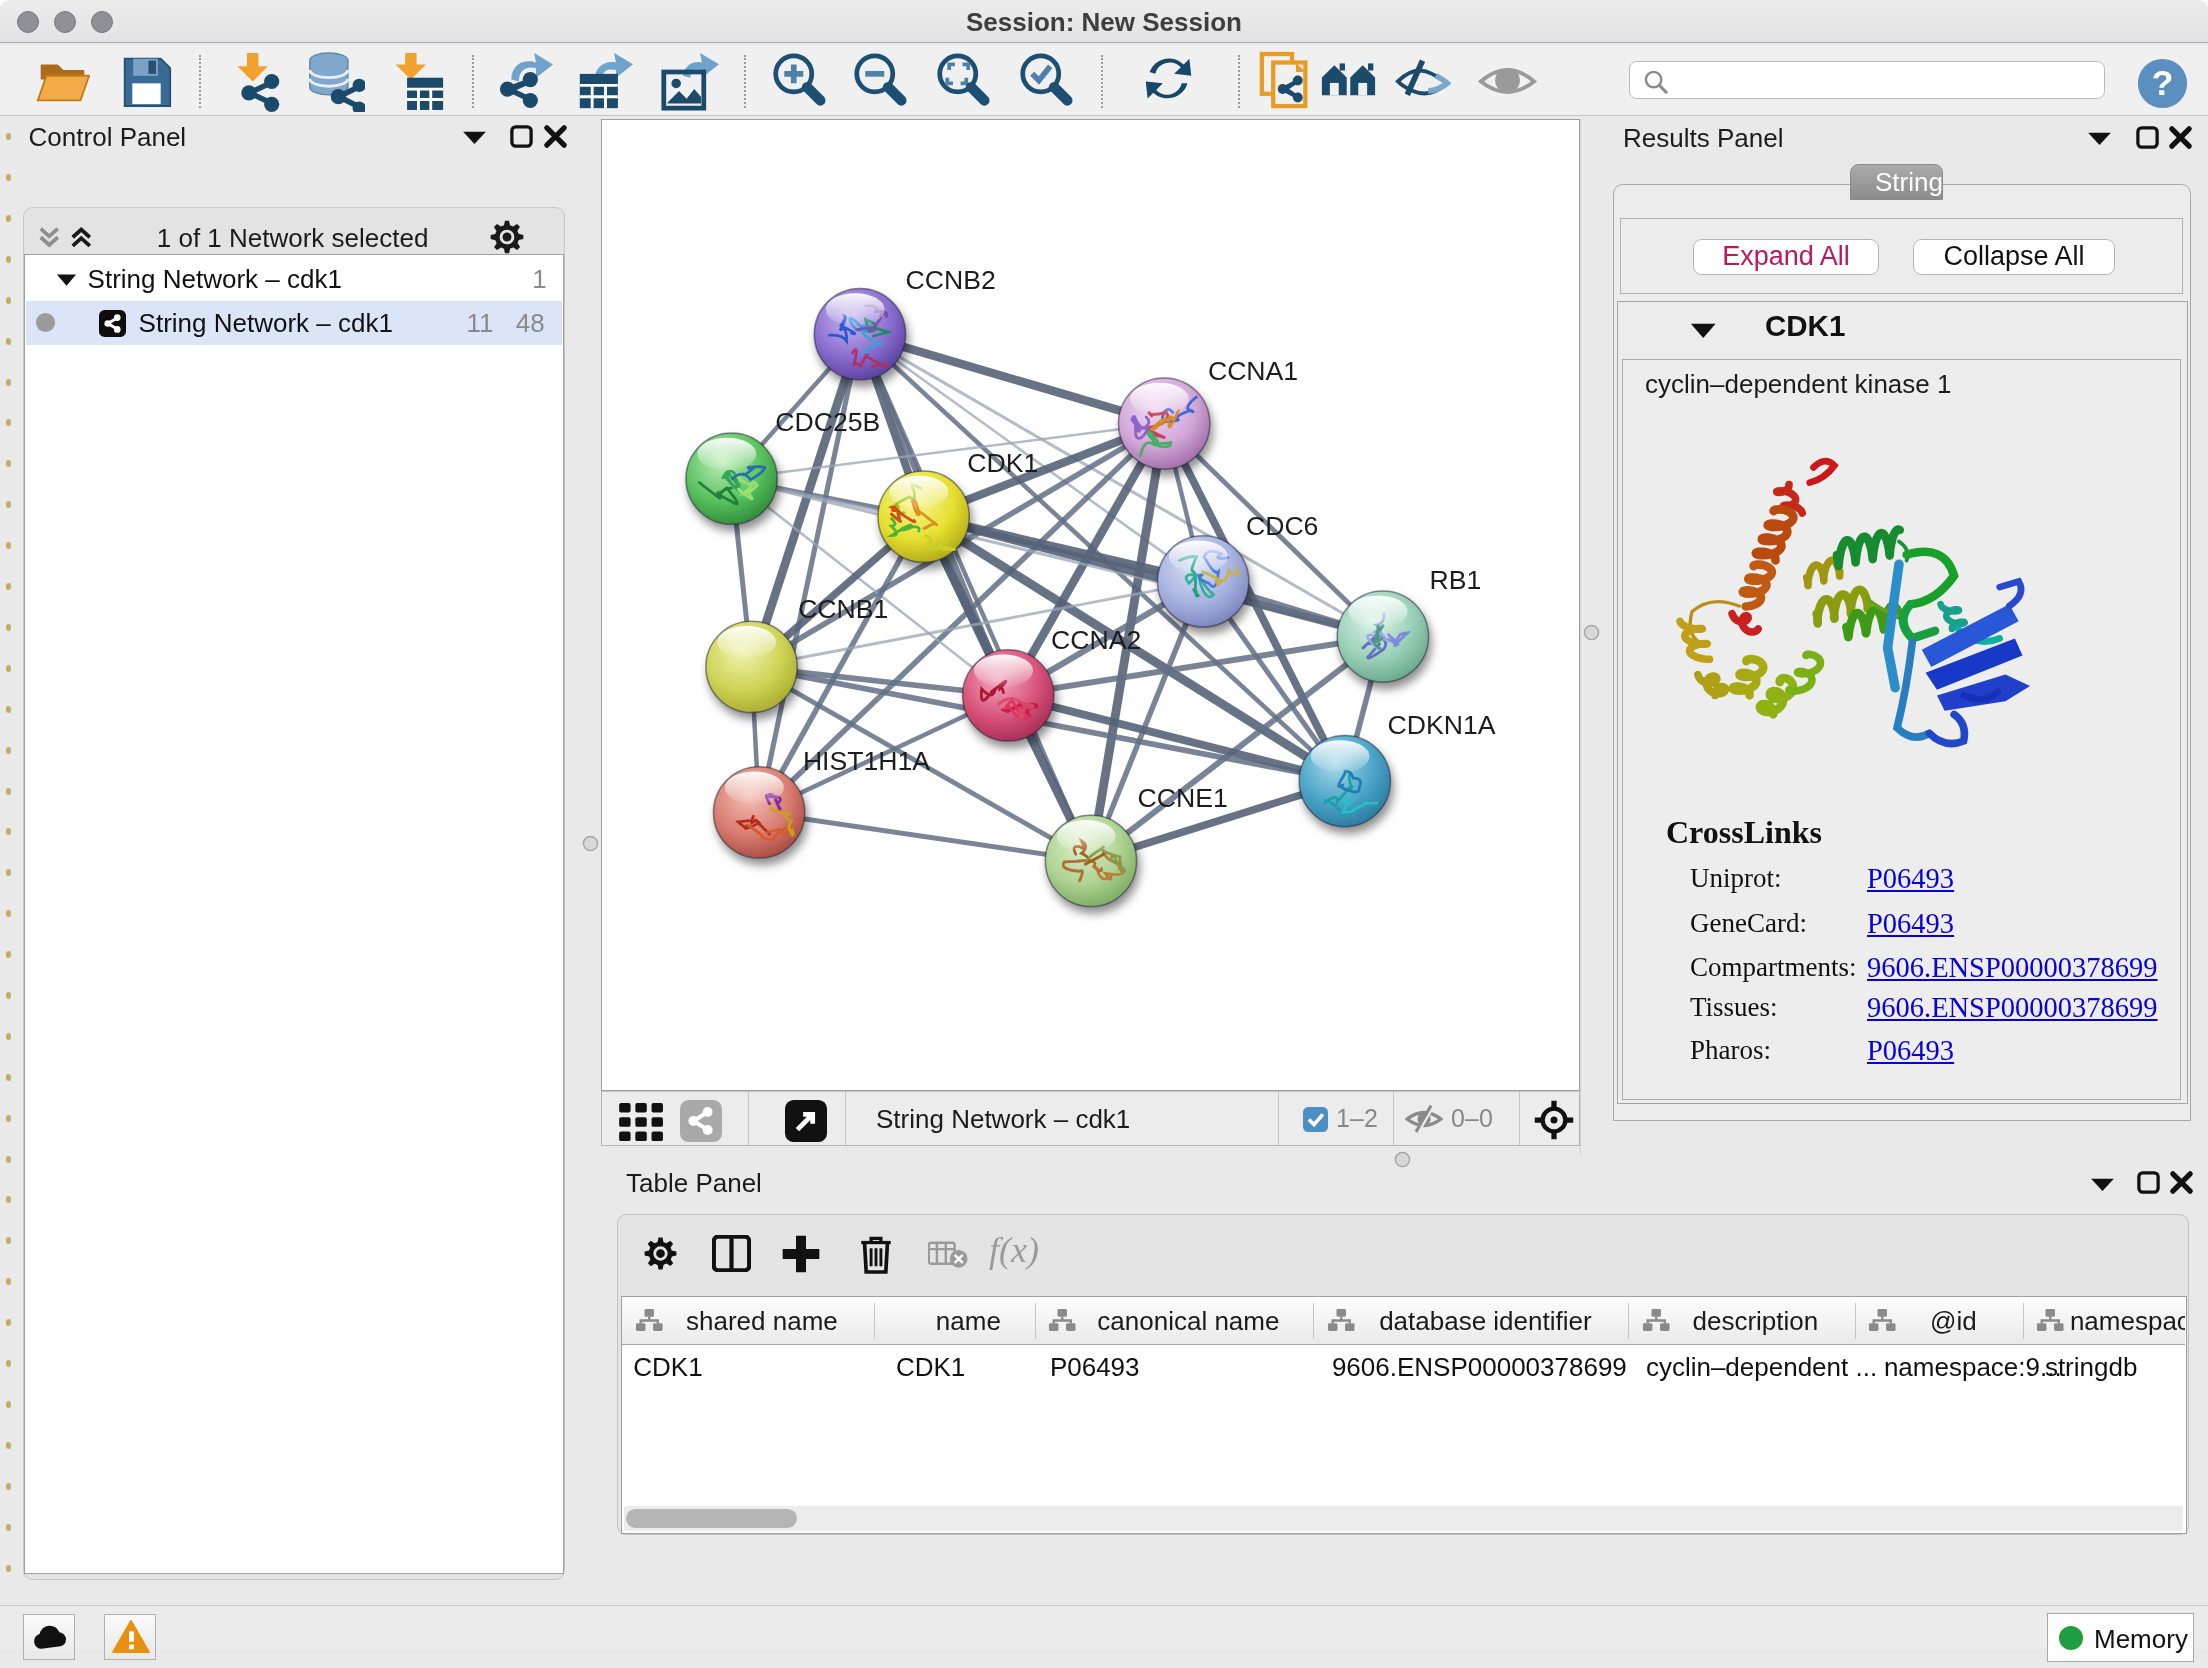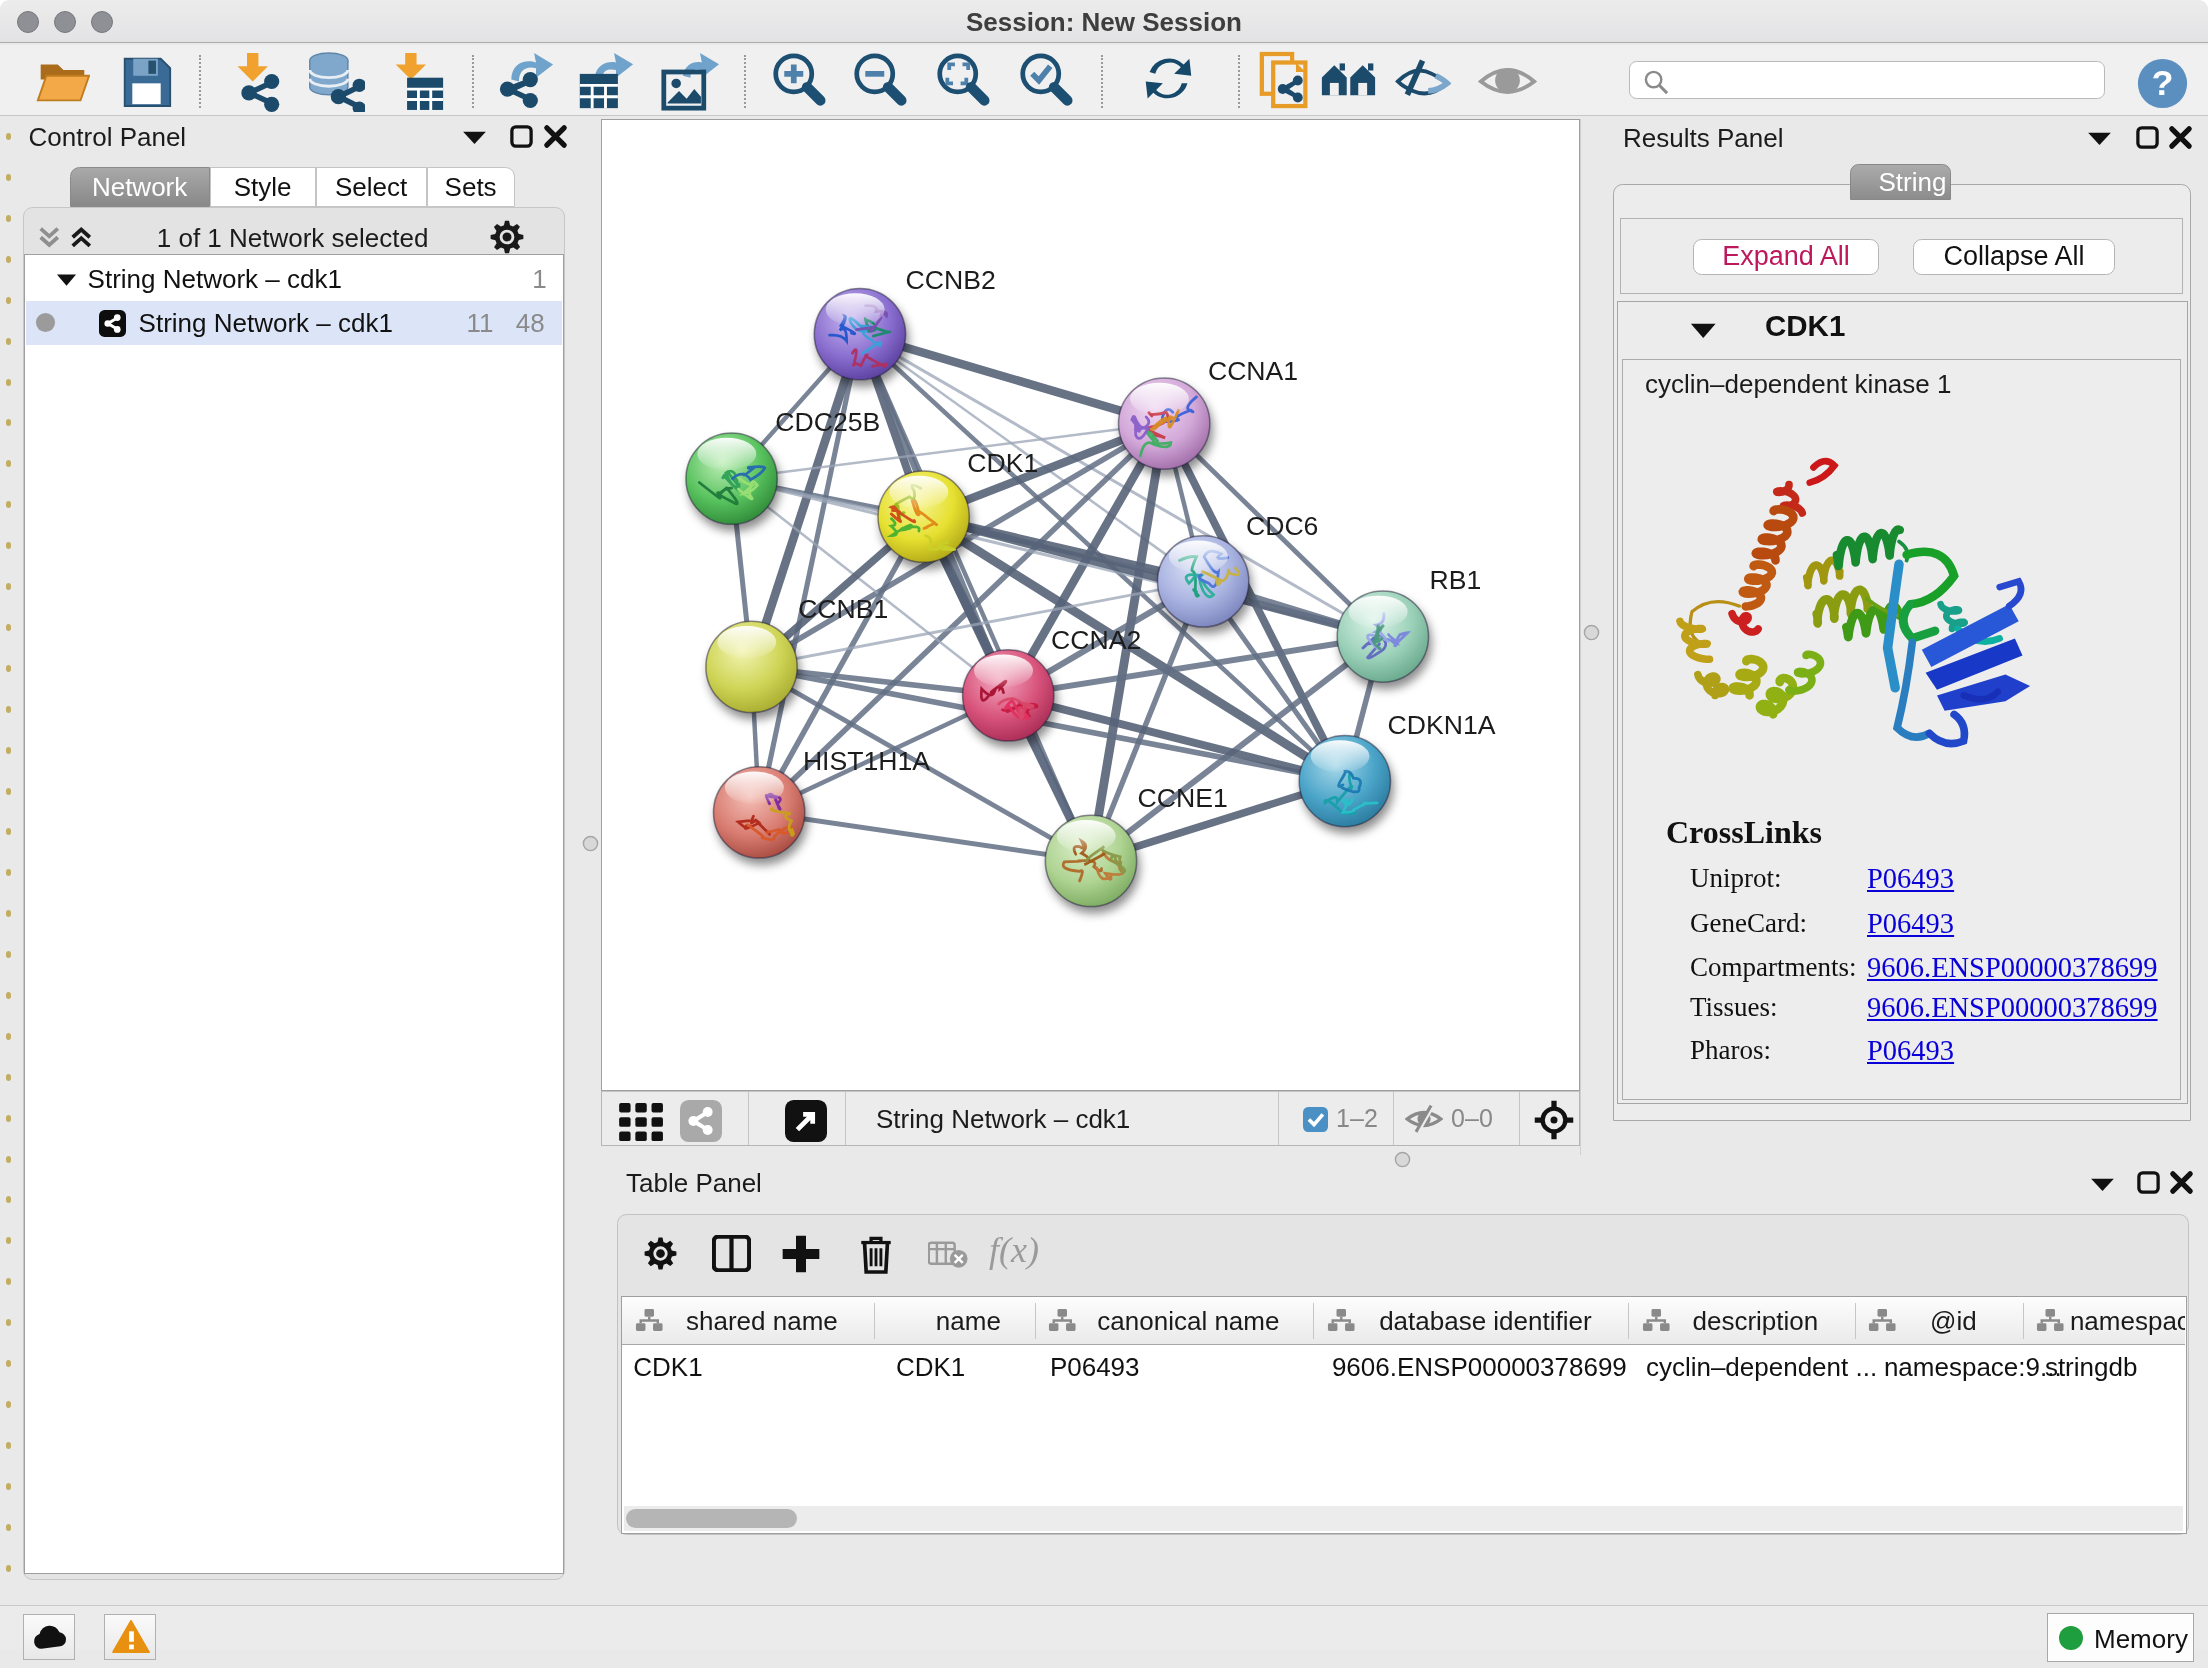--- a/index.html
+++ b/index.html
@@ -194,26 +194,20 @@
     <div class="paneltitle" style="position:absolute;left:21px;top:5.7px;">Control Panel</div>
     <svg style="position:absolute;left:453px;top:13.3px;" width="27" height="17" viewBox="0 0 28 18">
         <path d="M2 3 L26 3 L14 16 Z" fill="#111"></path>
       </svg>
     <svg style="position:absolute;left:501px;top:7.6px;" width="25" height="25" viewBox="0 0 26 26">
         <rect x="3" y="3" width="20" height="20" rx="4" fill="none" stroke="#111" stroke-width="3.4"></rect>
       </svg>
     <svg style="position:absolute;left:535px;top:7.6px;" width="25" height="25" viewBox="0 0 26 26">
         <path d="M4 4 L22 22 M22 4 L4 22" stroke="#111" stroke-width="5.5" stroke-linecap="round"></path>
       </svg>
-    <div class="tabs" style="left:62px;top:51px;">
-      <div class="tab sel" style="width:140px;border-radius:9.5px 0 0 0;">Network</div>
-      <div class="tab" style="width:106px;">Style</div>
-      <div class="tab" style="width:111px;">Select</div>
-      <div class="tab" style="width:88px;border-radius:0 9.5px 0 0;">Sets</div>
-    </div>
     <div style="position:absolute;left:15px;top:91px;width:542px;height:1373px;background:#e3e3e3;border:1.9px solid #c6c6c6;border-radius:9.5px;"></div>
     <svg style="position:absolute;left:27px;top:107px;" width="28.5" height="28.5" viewBox="0 0 30 30">
         <g fill="none" stroke="#8f8f8f" stroke-width="4">
           <path d="M6 6 L15 14 L24 6"></path>
           <path d="M6 15 L15 23 L24 15"></path>
         </g>
       </svg>
     <svg style="position:absolute;left:59px;top:107px;" width="28.5" height="28.5" viewBox="0 0 30 30">
         <g fill="none" stroke="#1a1a1a" stroke-width="4">
           <path d="M6 24 L15 16 L24 24"></path>
@@ -534,21 +528,21 @@
     <svg style="position:absolute;left:496px;top:14.3px;" width="27" height="17" viewBox="0 0 28 18">
         <path d="M2 3 L26 3 L14 16 Z" fill="#111"></path>
       </svg>
     <svg style="position:absolute;left:545px;top:8.6px;" width="25" height="25" viewBox="0 0 26 26">
         <rect x="3" y="3" width="20" height="20" rx="4" fill="none" stroke="#111" stroke-width="3.4"></rect>
       </svg>
     <svg style="position:absolute;left:578px;top:8.6px;" width="25" height="25" viewBox="0 0 26 26">
         <path d="M4 4 L22 22 M22 4 L4 22" stroke="#111" stroke-width="5.5" stroke-linecap="round"></path>
       </svg>
     <div style="position:absolute;left:23px;top:68px;width:578px;height:937px;background:#ececec;border:1.9px solid #a8a8a8;border-radius:9.5px 9.5px 0 0;"></div>
-    <div style="position:absolute;left:260px;top:48px;width:101px;height:36px;background:linear-gradient(#ababab,#8c8c8c);border:1px solid #888;border-radius:8.6px 8.6px 0 0;color:#fff;font-size:26px;text-align:center;line-height:35px;padding-left:24px;">String</div>
+    <div style="position:absolute;left:260px;top:48px;width:93px;height:36px;background:linear-gradient(#ababab,#8c8c8c);border:1px solid #888;border-radius:8.6px 8.6px 0 0;color:#fff;font-size:26px;text-align:center;line-height:35px;padding-left:24px;">String</div>
     <div style="position:absolute;left:30px;top:102px;width:563px;height:76px;background:#ececec;border:1.9px solid #b2b2b2;">
       <div style="position:absolute;left:72px;top:20px;width:186px;height:36px;background:#fff;border:1.9px solid #b5b5b5;border-radius:8.6px;font-size:27px;text-align:center;line-height:33px;color:#be185d;">Expand All</div>
       <div style="position:absolute;left:292px;top:20px;width:202px;height:36px;background:#fff;border:1.9px solid #b5b5b5;border-radius:8.6px;font-size:27px;text-align:center;line-height:33px;color:#111;">Collapse All</div>
     </div>
     <div style="position:absolute;left:27px;top:185px;width:571px;height:803px;background:#ececec;border:1.9px solid #a5a5a5;"></div>
     <svg style="position:absolute;left:99px;top:205px;" width="28.5" height="19" viewBox="0 0 30 20">
         <path d="M2 3 L28 3 L15 18 Z" fill="#111"></path>
       </svg>
     <div style="position:absolute;left:175px;top:193px;font-size:29.5px;font-weight:bold;color:#111;">CDK1</div>
     <div style="position:absolute;left:32px;top:243px;width:559px;height:741px;background:#ededed;border:1.9px solid #ababab;"></div>

